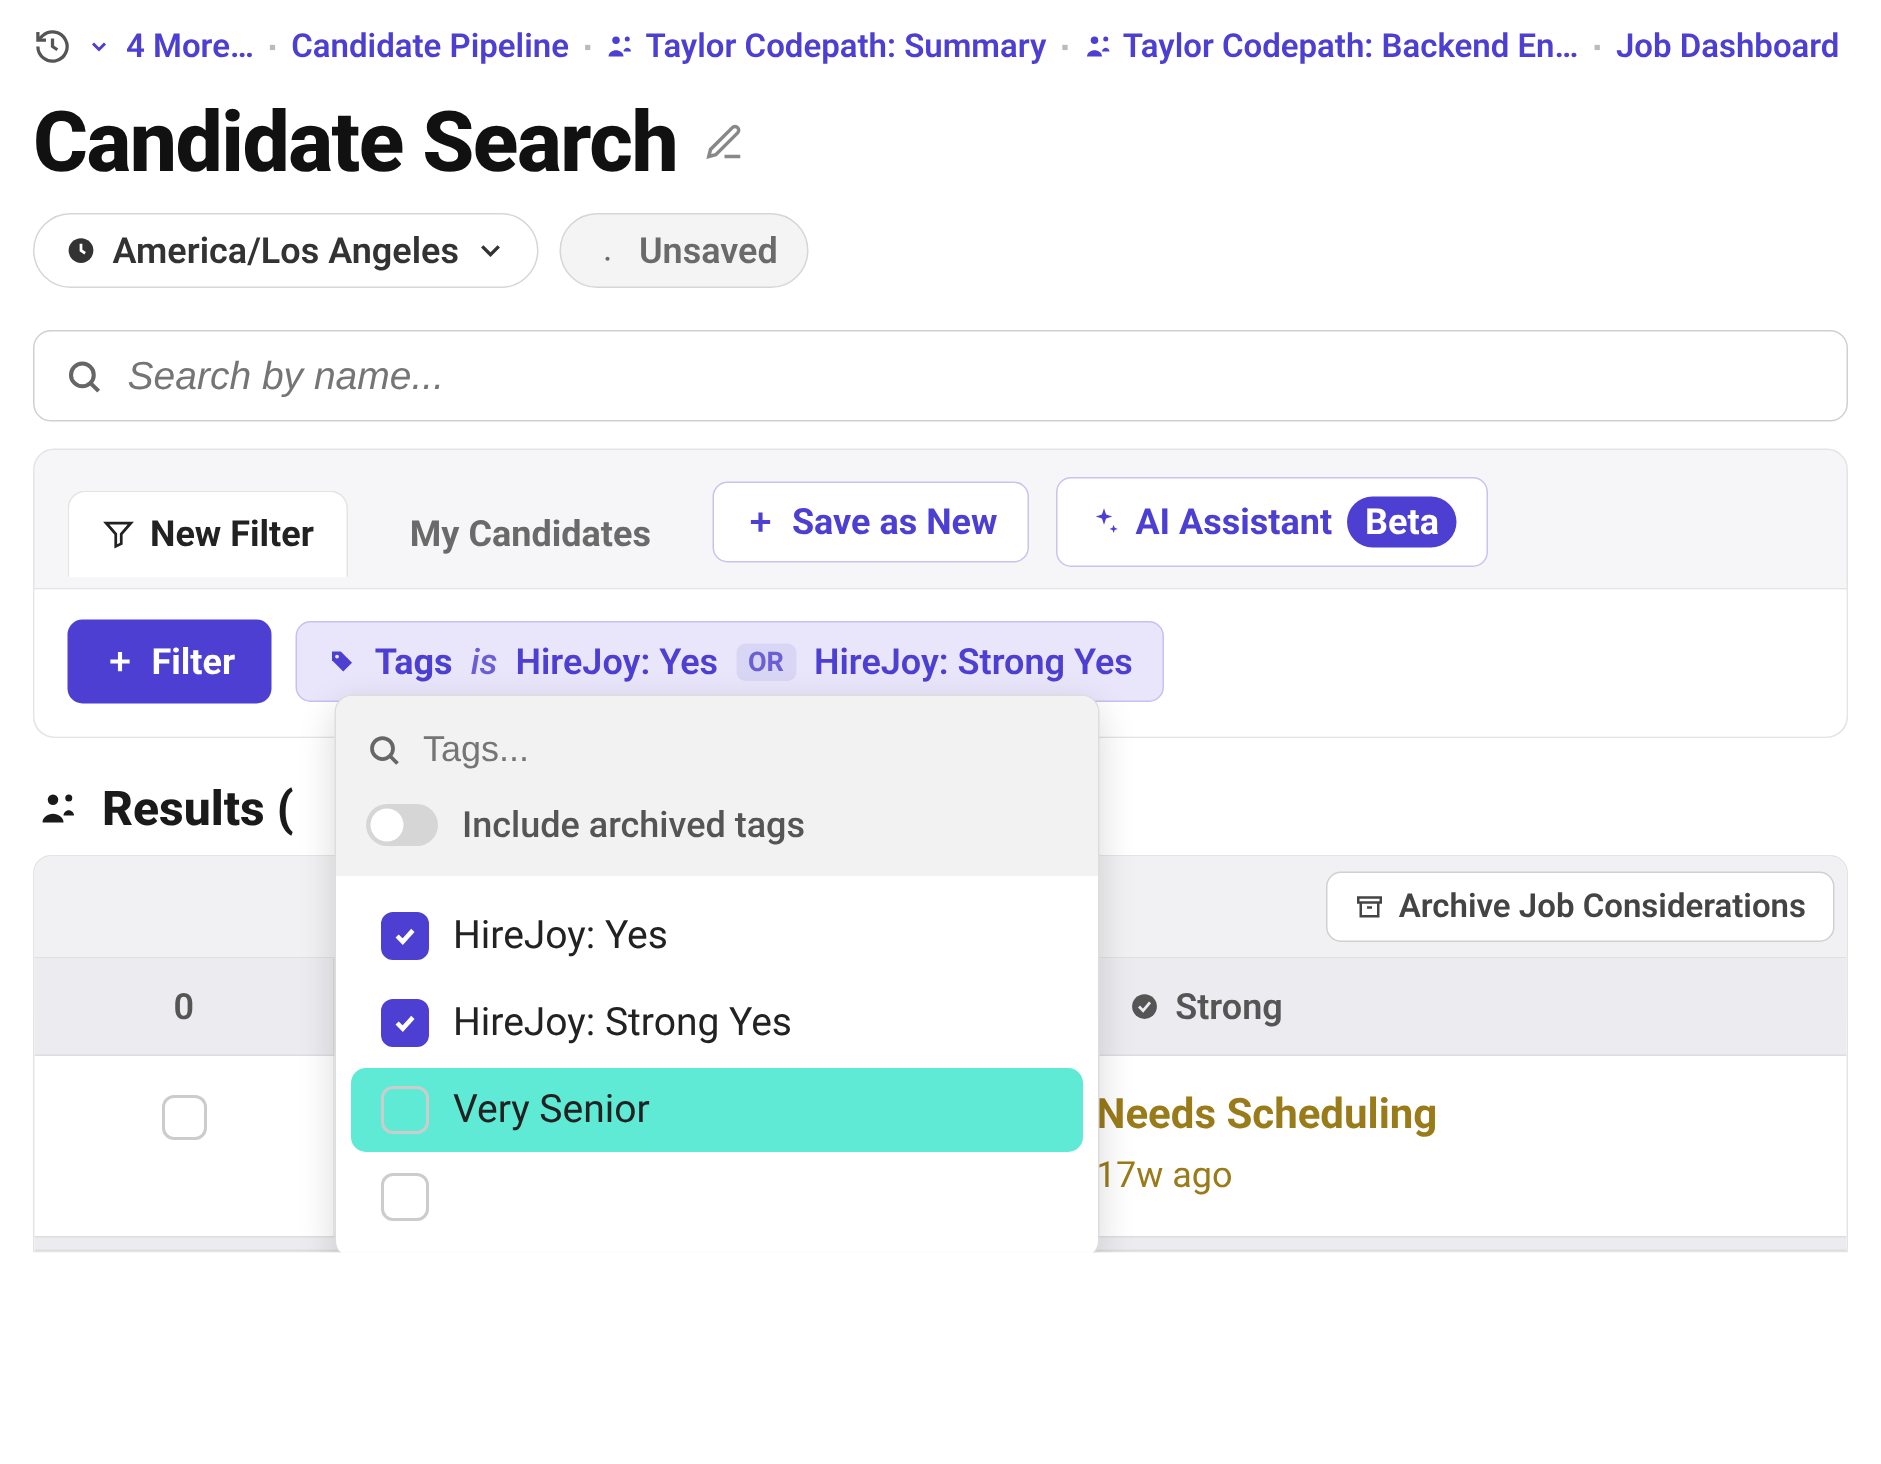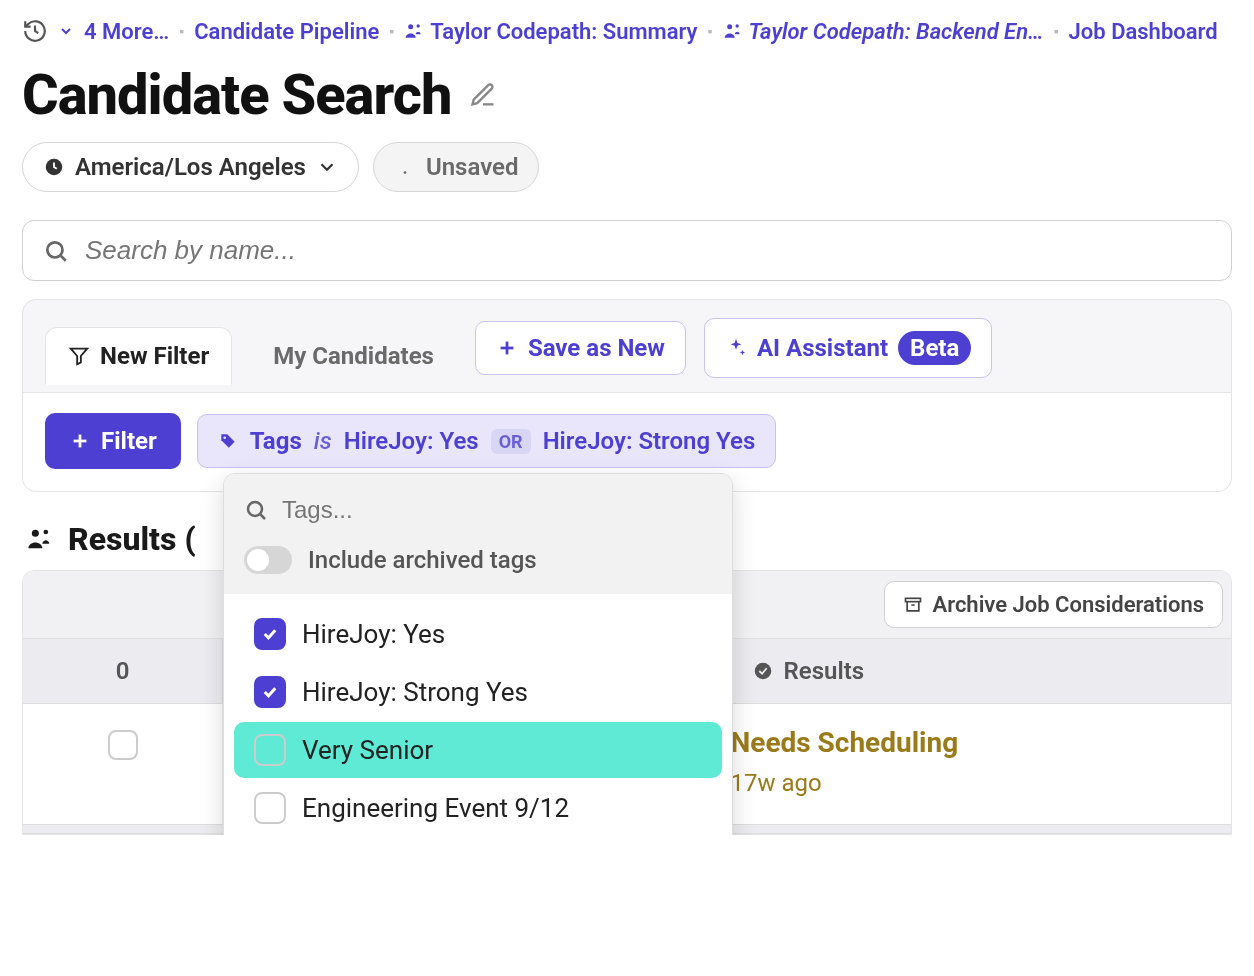--- a/index.html
+++ b/index.html
@@ -18,21 +18,21 @@
     gap: 10px;
     padding: 18px 10px 8px 22px;
     font-size: 22px;
     color: #4d3fd1;
     font-weight: 600;
     white-space: nowrap;
   }
   .bc-history-icon { width: 26px; height: 26px; color: #555; }
   .bc-chevron { width: 16px; height: 16px; color: #4d3fd1; }
   .bc-item { display: flex; align-items: center; gap: 6px; cursor: pointer; }
-  .bc-item.truncated { max-width: 340px; overflow: hidden; text-overflow: ellipsis; font-style: italic; }
+  .bc-item.truncated { max-width: 340px; overflow: hidden; text-overflow: ellipsis; }
   .bc-dot { color: #bbb; font-size: 14px; }
   .bc-person-icon { width: 20px; height: 20px; flex-shrink: 0; }
 
   
   .title-row {
     display: flex;
     align-items: center;
     gap: 18px;
     padding: 10px 22px 6px 22px;
   }
@@ -198,21 +198,21 @@
     font-size: 18px;
     font-weight: 700;
     color: #6a5fd4;
   }
   .tag-chip svg { width: 20px; height: 20px; }
 
   
   .dropdown {
     position: absolute;
     left: 200px;
-    top: 80px;
+    top: 70px;
     width: 510px;
     background: #fff;
     border: 1px solid #ddd;
     border-radius: 12px;
     box-shadow: 0 8px 24px rgba(0,0,0,0.15);
     z-index: 100;
     overflow: hidden;
   }
   .dd-header {
     background: #f2f2f2;
@@ -543,21 +543,20 @@
               </svg>
             </div>
           <span>HireJoy: Strong Yes</span>
         </div>
         <div class="dd-item hover">
           <div class="dd-check"></div>
           <span>Very Senior</span>
         </div>
         <div class="dd-item">
           <div class="dd-check"></div>
-          <span>Engineering Event 9/12</span>
         </div>
       </div>
     </div>
   </div>
 </div>
 
 <div class="results-section">
   <div class="results-header">
     <svg viewBox="0 0 24 24" fill="currentColor">
         <circle cx="8" cy="7" r="3"></circle>
@@ -580,21 +579,21 @@
       </div>
     </div>
     <div class="rt-head-row">
       <div class="rt-head-cell checkbox-col">0</div>
       <div class="rt-head-cell" style="flex:1"></div>
       <div class="rt-head-cell status-col">
         <svg viewBox="0 0 24 24" fill="currentColor">
             <circle cx="12" cy="12" r="9"></circle>
             <polyline points="8 12 11 15 16 9" fill="none" stroke="#ecebef" stroke-width="2"></polyline>
           </svg>
-        <span>Results</span>
+        <span>Strong</span>
       </div>
     </div>
     <div class="rt-body-row">
       <div class="rt-body-cell checkbox-col">
         <div class="row-checkbox"></div>
       </div>
       <div class="rt-body-cell" style="flex:1"></div>
       <div class="rt-body-cell status-col">
         <div class="status-text">Needs Scheduling</div>
         <div class="status-time">17w ago</div>

